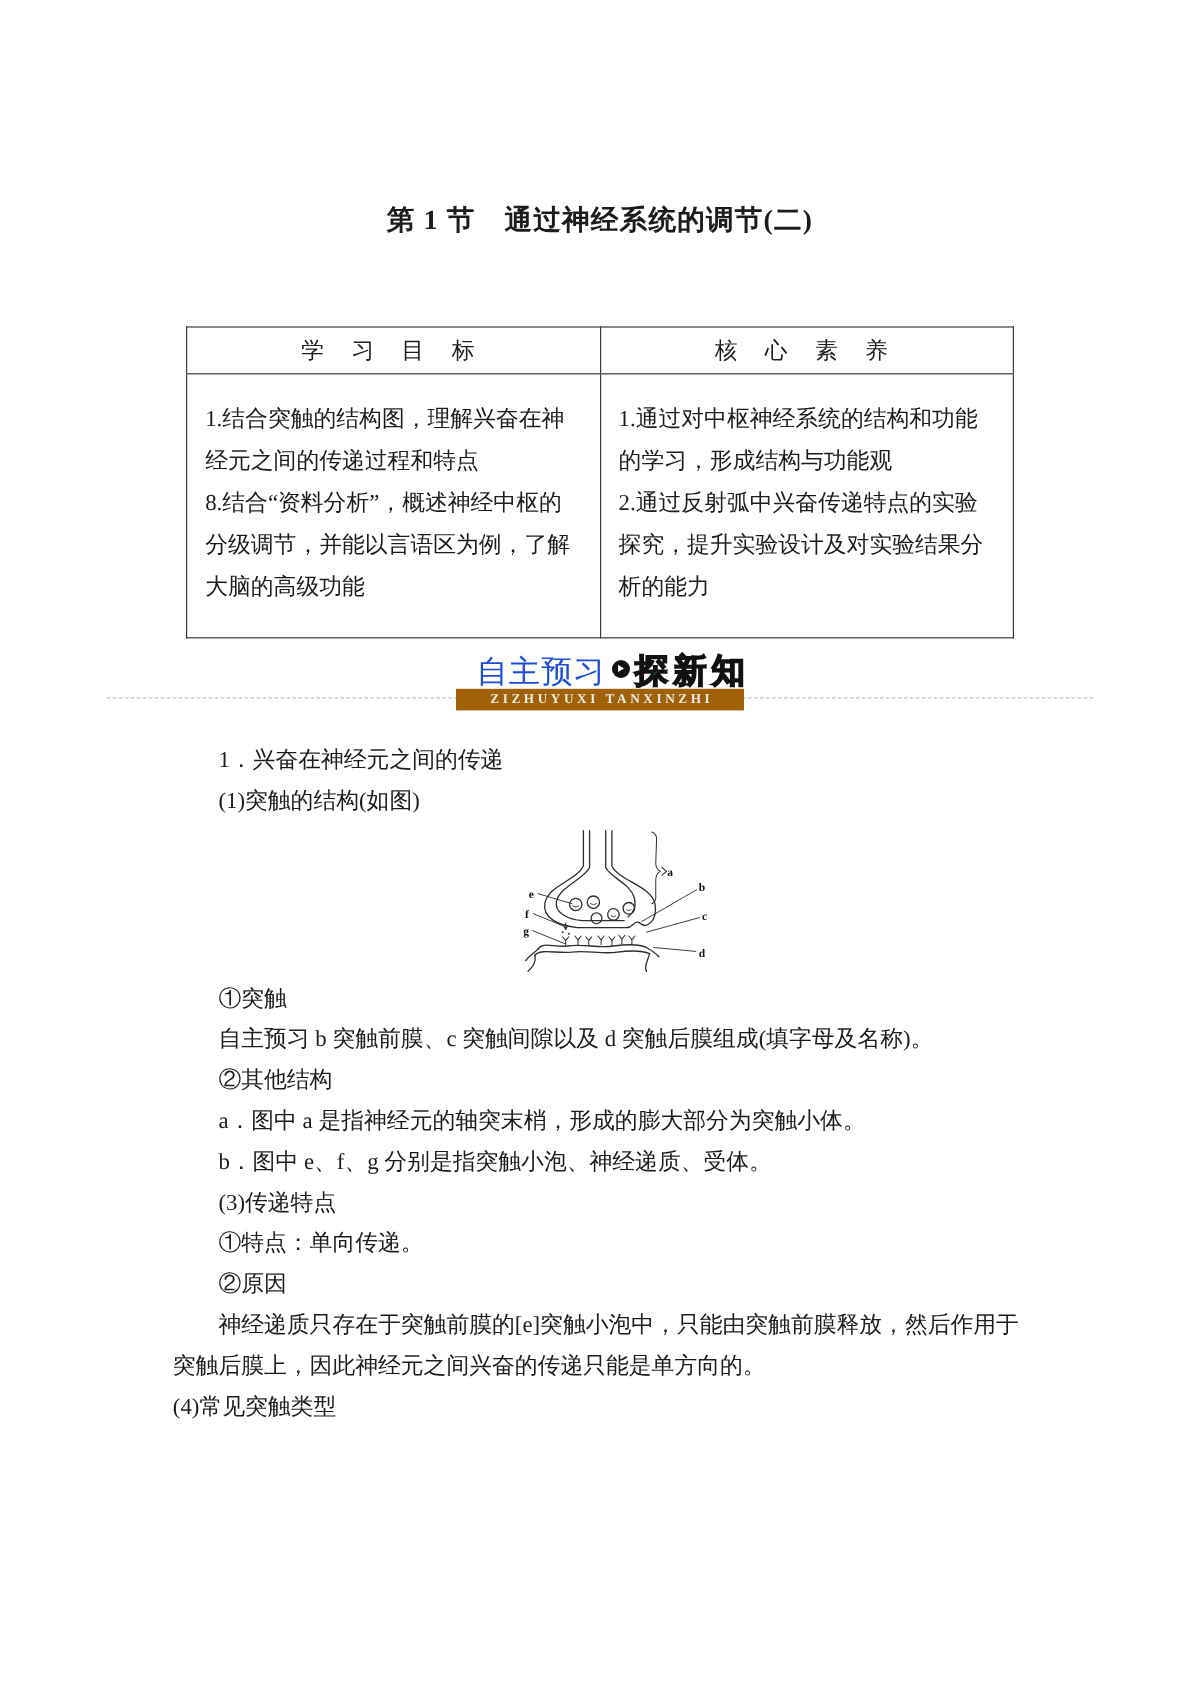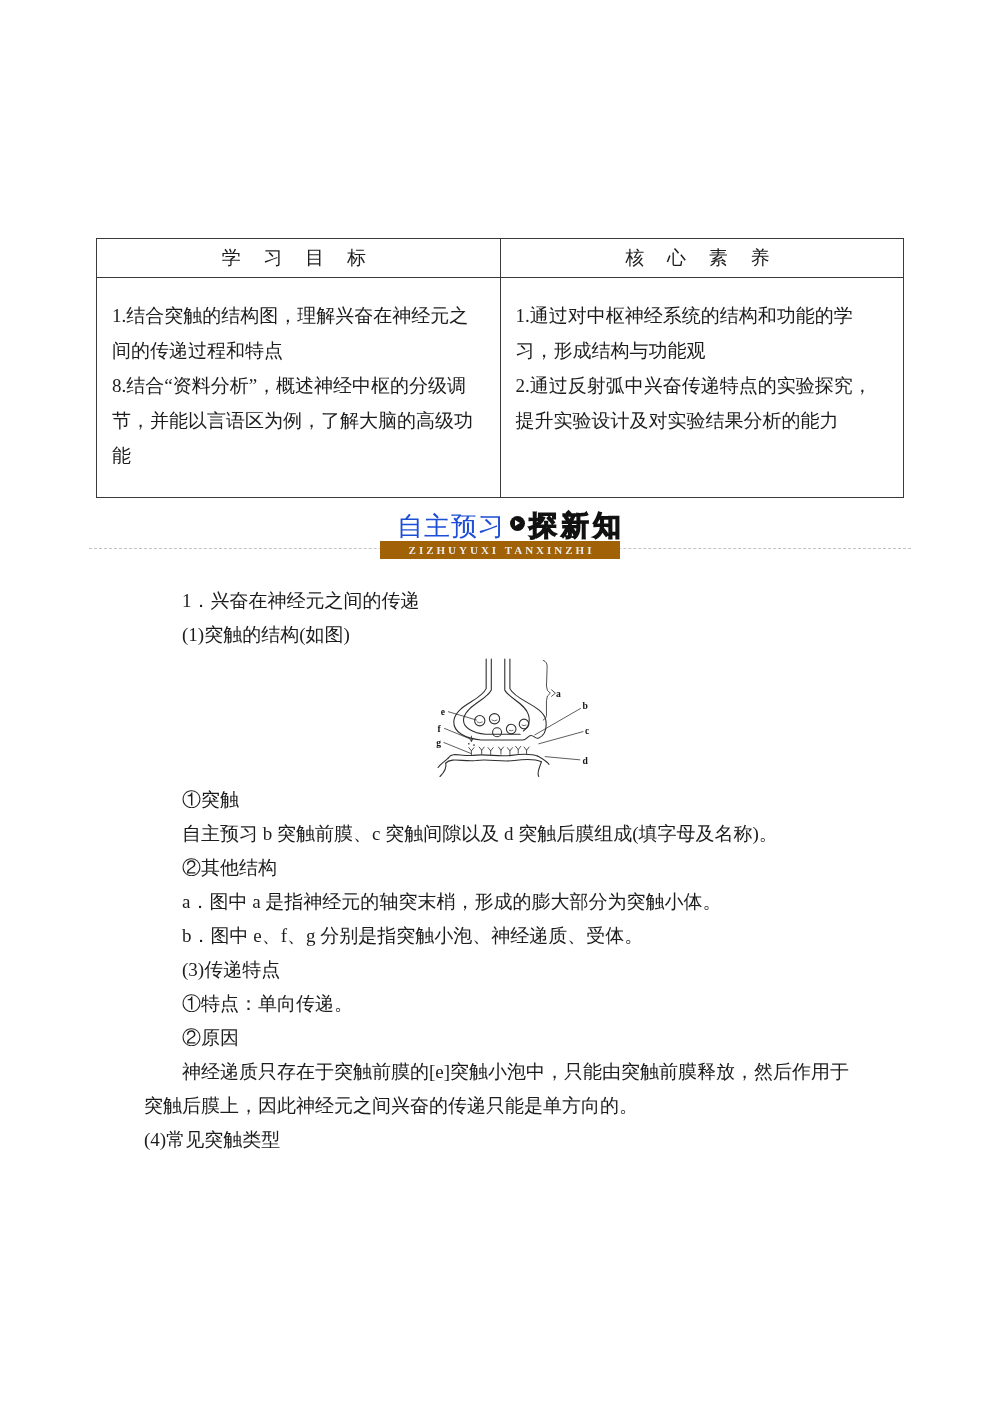--- a/index.html
+++ b/index.html
@@ -12,21 +12,21 @@
   .page{width:1000px;height:1414px;box-sizing:border-box;padding-top:167px;overflow:hidden;}
 
   
   .doc-title{
     margin:0;text-align:center;
     font-size:23px;line-height:34px;font-weight:bold;letter-spacing:1px;
   }
 
   
   .obj-table{
-    width:808px;margin:71px auto 0;border-collapse:collapse;table-layout:fixed;
+    width:690px;margin:71px auto 0;border-collapse:collapse;table-layout:fixed;
   }
   .obj-table th,.obj-table td{border:1.5px solid #3a3a3a;}
   .obj-table th{
     height:38px;font-size:19px;font-weight:normal;letter-spacing:9px;
     text-align:center;padding:0;
   }
   .obj-table td{
     vertical-align:top;padding:20px 13px 24px 15px;
     font-size:19px;line-height:35px;
   }
@@ -73,20 +73,21 @@
   
   .figure{text-align:center;margin:2px 0;line-height:0;}
   .figure svg{position:relative;left:16px;}
   .fig-label{font:bold 15px "Liberation Serif",serif;fill:#111;}
 </style>
 </head>
 <body>
 
 <div class="page">
 
+  <h1 class="doc-title">第 1 节　通过神经系统的调节(二)</h1>
 
   <table class="obj-table">
     <thead>
       <tr>
         <th>学 习 目 标</th>
         <th>核 心 素 养</th>
       </tr>
     </thead>
     <tbody>
       <tr>

